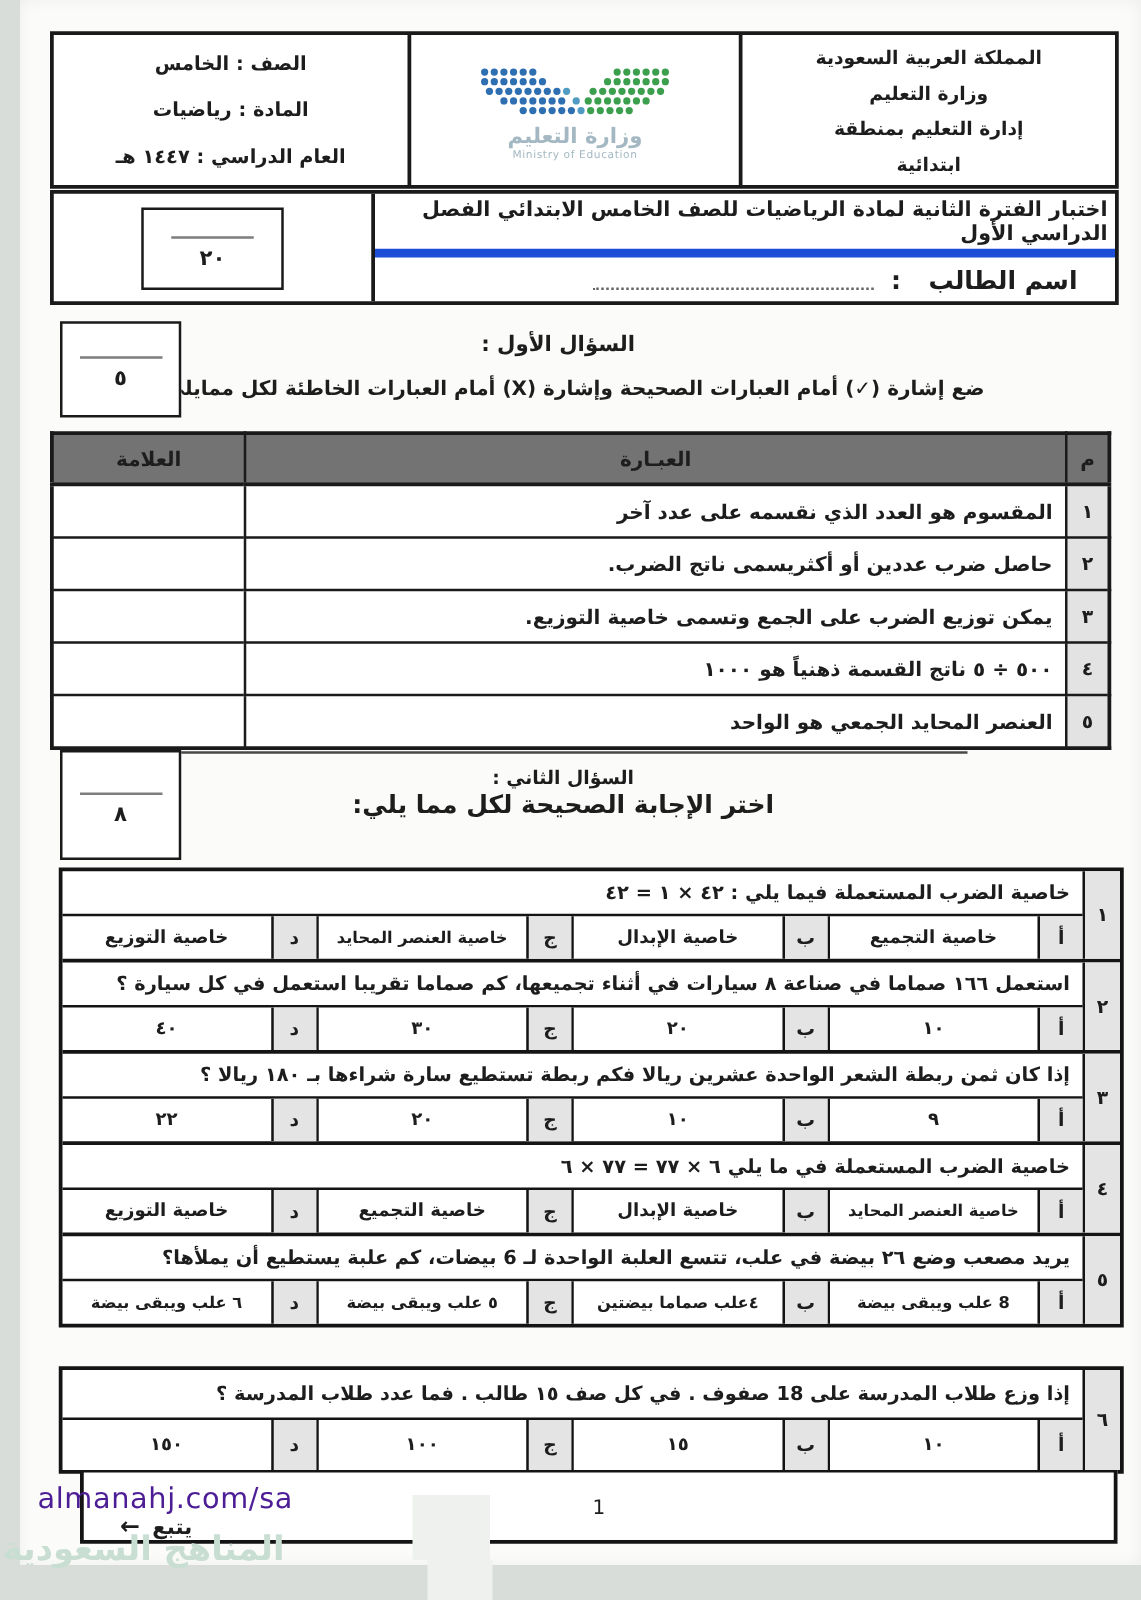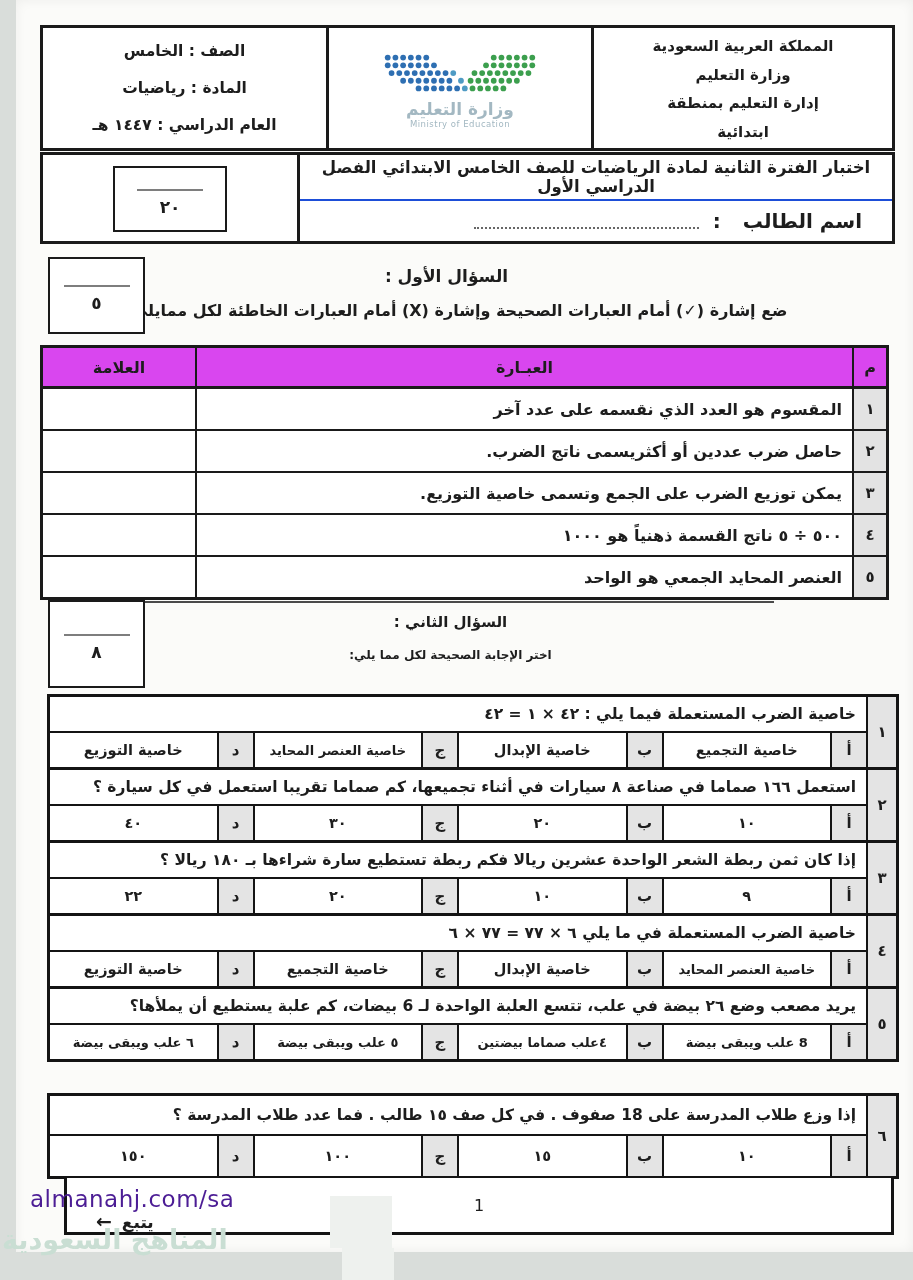--- a/index.html
+++ b/index.html
@@ -11,48 +11,48 @@
   .hdr{position:absolute;left:24px;top:25px;width:849px;height:120px;border:3px solid #1a1a1a;display:flex;direction:rtl;background:#fff}
   .hdr-kingdom{width:298px;border-left:3px solid #1a1a1a;display:flex;flex-direction:column;justify-content:center;text-align:center;font-weight:bold;font-size:15px;line-height:28.5px;padding-top:2px}
   .hdr-logo{width:262px;border-left:3px solid #1a1a1a;display:flex;flex-direction:column;align-items:center;justify-content:center;padding-top:4px}
   .hdr-info{flex:1;display:flex;flex-direction:column;justify-content:center;text-align:center;font-weight:bold;font-size:15.5px;line-height:37px}
   .logo-ar{font-size:17px;font-weight:bold;color:#a3b8c2;margin-top:3px;letter-spacing:1px}
   .logo-en{font-size:8.5px;color:#a3b8c2;letter-spacing:.5px}
 
   
   .titlebox{position:absolute;left:24px;top:152px;width:849px;height:86px;border:3px solid #1a1a1a;display:flex;direction:rtl;background:#fff}
   .title-right{width:592px;border-left:3px solid #1a1a1a;display:flex;flex-direction:column}
-  .exam-title{height:44px;border-bottom:2px solid #1d4ed8;display:flex;align-items:center;justify-content:center;font-weight:bold;font-size:16.5px;padding:0 6px;text-align:center}
+  .exam-title{height:44px;border-bottom:7px solid #1d4ed8;display:flex;align-items:center;justify-content:center;font-weight:bold;font-size:16.5px;padding:0 6px;}
   .name-row{flex:1;display:flex;align-items:center;padding-right:30px;font-weight:bold;font-size:20px}
   .name-colon{margin:0 22px 0 14px}
   .name-dots{display:inline-block;width:225px;border-bottom:2px dotted #666;height:14px}
   .title-left{flex:1;position:relative}
 
   
   .scorebox{border:2.5px solid #1a1a1a;background:#fff;display:flex;flex-direction:column;align-items:center;justify-content:center}
   .scorebox .line{width:66px;border-top:2px solid #7e7e7e;margin:6px 0 8px}
   .scorebox .num{font-weight:bold;font-size:17px;line-height:1}
   .sb-total{width:110px;height:62px;margin:11px auto 0}
   .sb-q1{position:absolute;left:32px;top:257px;width:93px;height:73px}
   .sb-q2{position:absolute;left:32px;top:600px;width:93px;height:84px}
 
   
   .qhead{direction:rtl;text-align:center;font-weight:bold}
   .q1head{position:absolute;left:24px;top:266px;width:835px}
   .q1head .h{font-size:17px;padding-right:22px}
   .q1head .ins{font-size:16px;margin-top:15px;padding-right:2px}
   .q2head{position:absolute;left:24px;top:613px;width:835px}
   .q2head .h{font-size:15px;padding-right:14px}
-  .q2head .ins{font-size:12px;margin-top:17px;padding-right:14px}
+  .q2head .ins{font-size:20px;padding-right:14px}
 
   
   .tbl1{position:absolute;left:24px;top:345px;width:849px;border-collapse:collapse;direction:rtl;background:#fff}
   .tbl1 th,.tbl1 td{border:2px solid #1a1a1a;font-weight:bold}
   .tbl1{border:3px solid #1a1a1a}
-  .tbl1 thead th{height:36px;background:#d946ef;font-size:16px;border-bottom:3px solid #1a1a1a}
+  .tbl1 thead th{height:36px;background:#737373;font-size:16px;border-bottom:3px solid #1a1a1a}
   .tbl1 td.c-num{width:30px;background:#e3e3e3;text-align:center;font-size:15px}
   .tbl1 td.c-st{text-align:right;padding:0 10px 0 4px;font-size:16px;height:40px}
   .tbl1 td.c-mark{width:150px}
   .tbl1 th.c-mark{width:150px}
   .tbl1 th.c-num{width:30px}
 
   .divider{position:absolute;left:106px;top:601px;width:652px;height:2px;background:#4a4a4a}
 
   
   .mcq{position:absolute;left:31px;width:846px;border:3px solid #141414;background:#fff}

